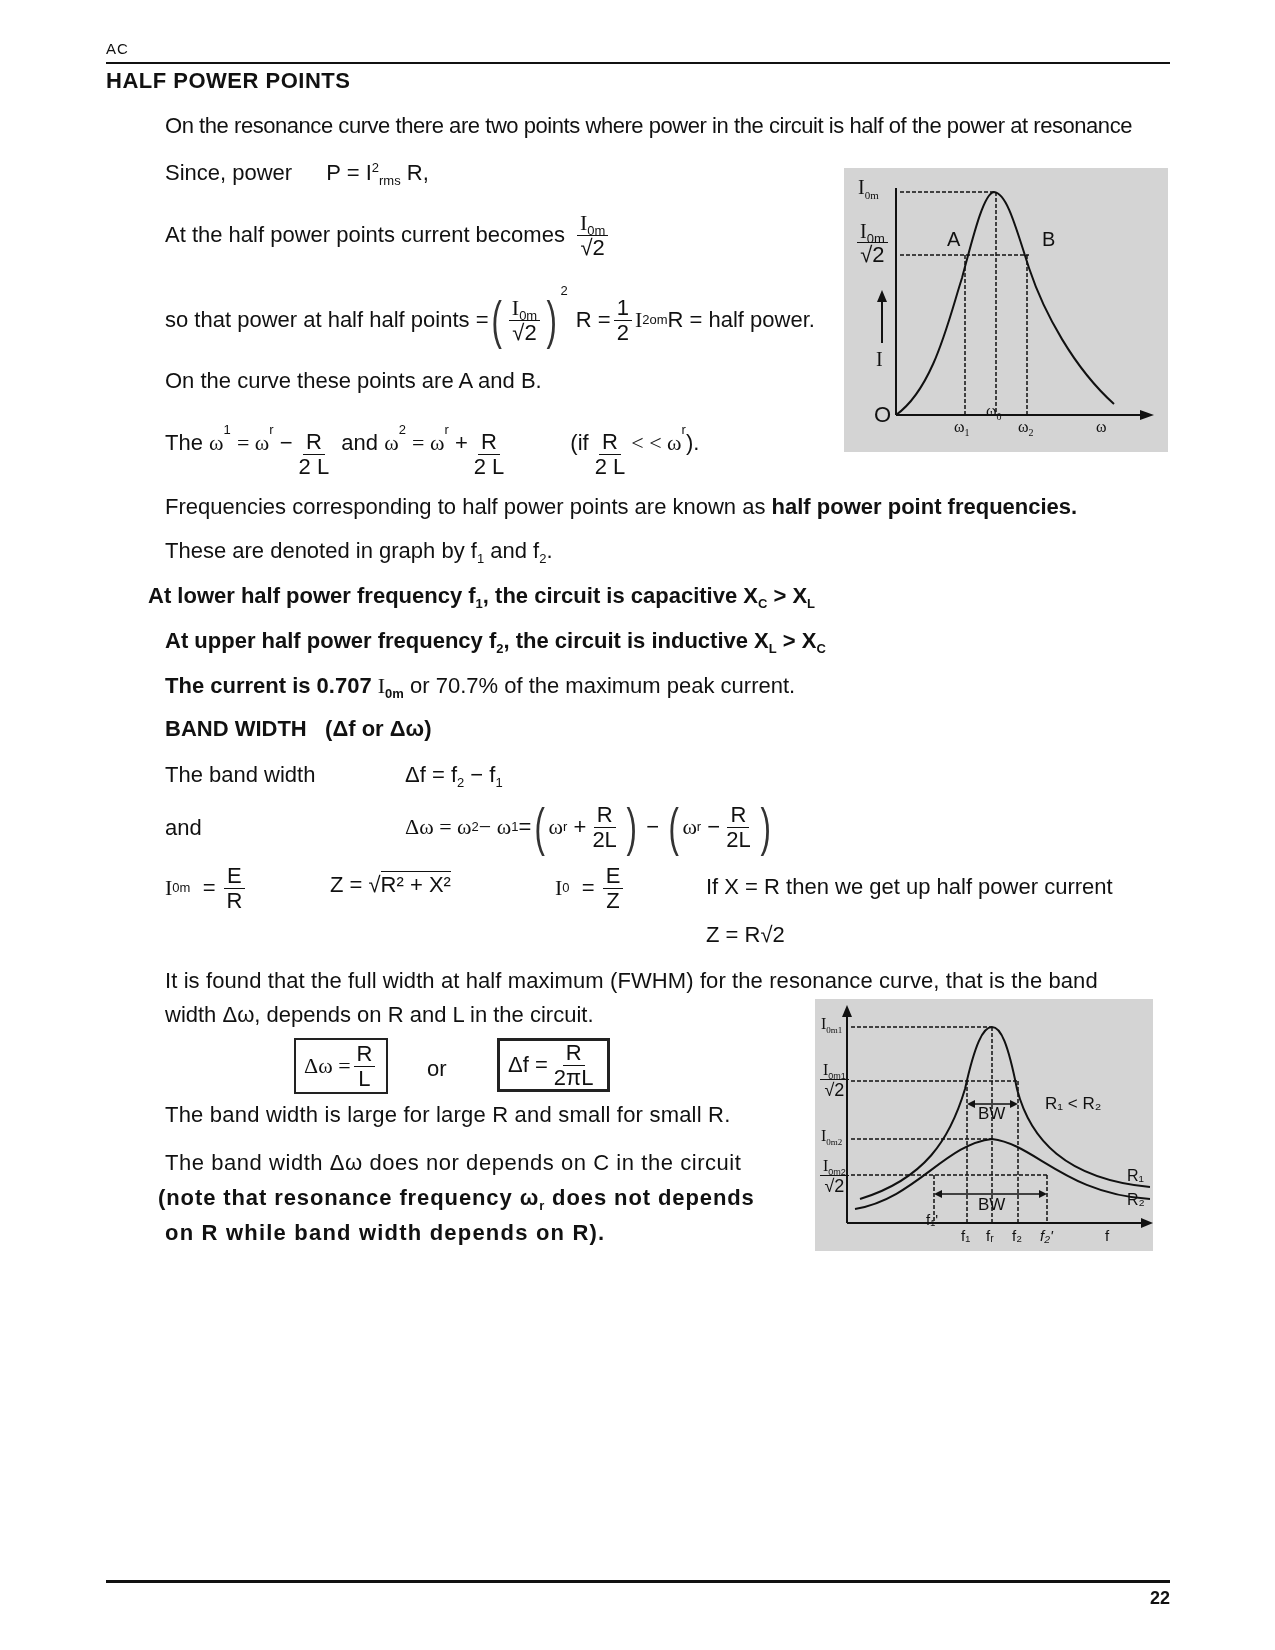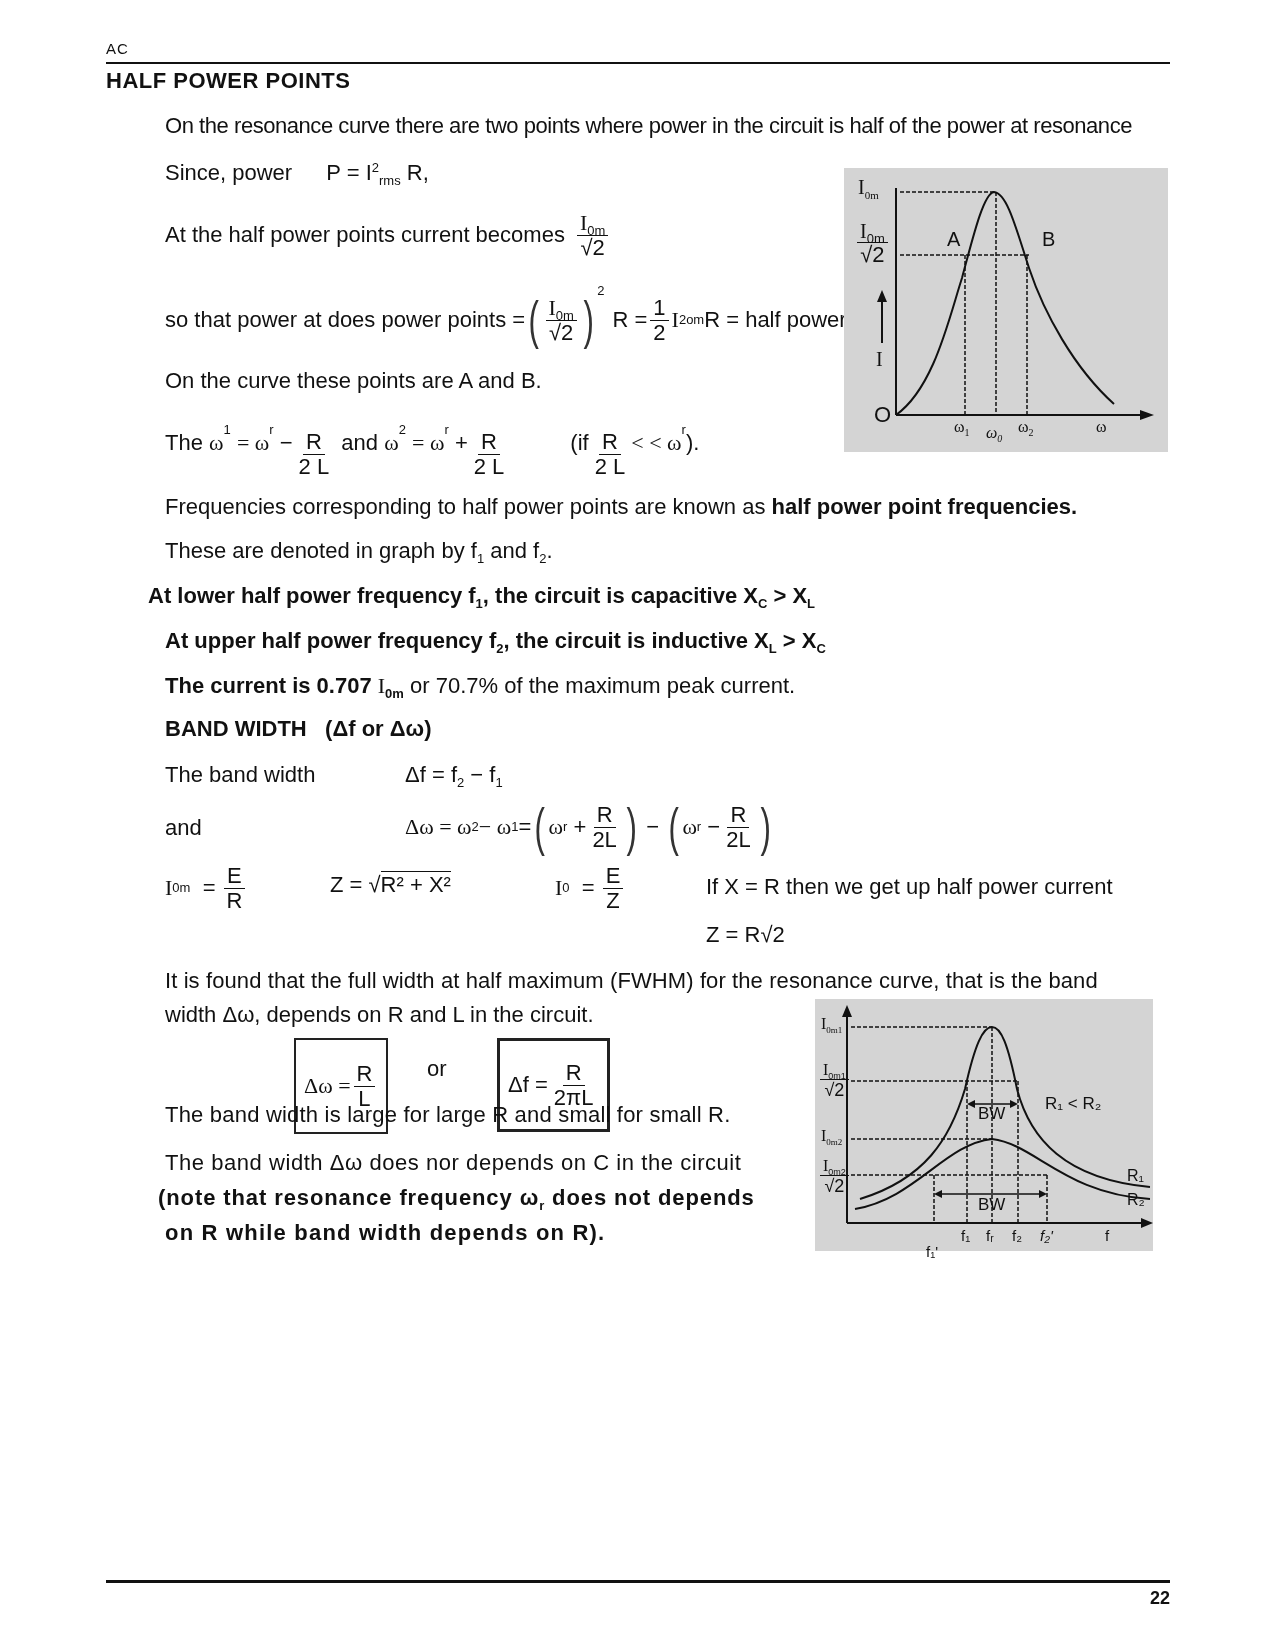--- a/index.html
+++ b/index.html
@@ -10,21 +10,21 @@
   .txt { font-size:22px; line-height:26px; white-space:nowrap; }
   .b { font-weight:bold; }
   sub, sup { font-size:13px; line-height:0; }
   .hdr-ac { left:106px; top:40px; font-size:15px; font-weight:normal; letter-spacing:1px; }
   .hr { left:106px; width:1064px; height:2px; background:#111; }
   .title { left:106px; top:68px; font-size:22px; font-weight:bold; letter-spacing:0.5px; }
   .frac { display:inline-flex; flex-direction:column; align-items:center; vertical-align:middle; margin:0 3px; }
   .frac .num { border-bottom:1.5px solid #111; padding:0 3px; line-height:24px; }
   .frac .den { line-height:24px; padding:0 3px; }
   .paren { font-size:52px; font-weight:100; line-height:52px; vertical-align:middle; color:#333; transform:scaleX(0.6); display:inline-block; }
-  .boxed { border:2px solid #222; padding:20px 8px; display:inline-flex; align-items:center; }
+  .boxed { border:2px solid #222; padding:0 8px; display:inline-flex; align-items:center; }
   .chart-box { background:#d4d4d4; }
   .pnum { right:105px; top:1588px; font-size:18px; font-weight:bold; }
 </style>
 </head>
 <body>
 
 <div class="abs hdr-ac">AC</div>
 <div class="abs hr" style="top:62px;"></div>
 <div class="abs title">HALF POWER POINTS</div>
 
@@ -37,21 +37,21 @@
 
 <div class="abs txt" style="left:165px; top:205px; height:60px; display:flex; align-items:center;">
   <span>At the half power points current becomes</span>
   <span class="frac" style="margin-left:12px;">
     <span class="num"><span class="serif">I</span><sub>0m</sub></span>
     <span class="den">√2</span>
   </span>
 </div>
 
 <div class="abs txt" style="left:165px; top:285px; height:70px; display:flex; align-items:center;">
-  <span>so that power at does power points =</span>
+  <span>so that power at half half points =</span>
   <span class="paren">(</span>
   <span class="frac">
     <span class="num"><span class="serif">I</span><sub>0m</sub></span>
     <span class="den">√2</span>
   </span>
   <span class="paren">)</span>
     <sup style="align-self:flex-start; margin-top:6px;">2</sup>
   <span style="margin-left:8px;">R =</span>
   <span class="frac">
       <span class="num">1</span>
@@ -108,21 +108,21 @@
   <div class="abs serif" style="left:14px; top:8px; font-size:20px;"><span>I</span><sub style="font-size:11px;">0m</sub></div>
   <div class="abs frac" style="left:10px; top:52px; font-size:20px;">
     <span class="num" style="line-height:22px;"><span class="serif">I</span><sub style="font-size:13px;">0m</sub></span>
     <span class="den" style="line-height:24px; font-size:22px;">√2</span>
   </div>
   <div class="abs serif" style="left:32px; top:180px; font-size:20px;">I</div>
   <div class="abs" style="left:30px; top:234px; font-size:22px;">O</div>
   <div class="abs" style="left:103px; top:60px; font-size:20px;">A</div>
   <div class="abs" style="left:198px; top:60px; font-size:20px;">B</div>
   <div class="abs serif" style="left:110px; top:250px; font-size:16px;"><span>ω</span><sub style="font-size:10px;">1</sub></div>
-  <div class="abs serif" style="left:142px; top:256px; font-size:16px;font-style:italic;"><span>ω</span><sub style="font-size:10px;">0</sub></div>
+  <div class="abs serif" style="left:142px; top:234px; font-size:16px;"><span>ω</span><sub style="font-size:10px;">0</sub></div>
   <div class="abs serif" style="left:174px; top:250px; font-size:16px;"><span>ω</span><sub style="font-size:10px;">2</sub></div>
   <div class="abs serif" style="left:252px; top:250px; font-size:16px;">ω</div>
 </div>
 
 <div class="abs txt" style="left:165px; top:494px;text-align:right;">
   <span>Frequencies corresponding to half power points are known as </span><span class="b">half power point frequencies.</span>
 </div>
 
 <div class="abs txt" style="left:165px; top:538px;">
   <span>These are denoted in graph by f</span><sub>1</sub><span> and f</span><sub>2</sub><span>.</span>
@@ -245,21 +245,21 @@
   <div class="abs serif" style="left:6px; top:128px; font-size:16px;"><span>I</span><sub style="font-size:9px;">0m2</sub></div>
   <div class="abs frac" style="left:2px; top:158px; font-size:16px;">
     <span class="num" style="line-height:18px;"><span class="serif">I</span><sub style="font-size:9px;">0m2</sub></span>
     <span class="den" style="line-height:20px; font-size:18px;">√2</span>
   </div>
   <div class="abs" style="left:163px; top:105px; font-size:17px;">BW</div>
   <div class="abs" style="left:163px; top:196px; font-size:17px;">BW</div>
   <div class="abs" style="left:230px; top:95px; font-size:17px;">R₁ &lt; R₂</div>
   <div class="abs" style="left:312px; top:168px; font-size:16px;">R₁</div>
   <div class="abs" style="left:312px; top:192px; font-size:16px;">R₂</div>
-  <div class="abs" style="left:111px; top:244px; font-size:15px;">f₁'</div>
+  <div class="abs" style="left:111px; top:212px; font-size:15px;">f₁'</div>
   <div class="abs" style="left:146px; top:228px; font-size:15px;">f₁</div>
   <div class="abs" style="left:171px; top:228px; font-size:15px;">fᵣ</div>
   <div class="abs" style="left:197px; top:228px; font-size:15px;">f₂</div>
   <div class="abs" style="left:225px; top:228px; font-size:15px;font-style:italic;">f₂'</div>
   <div class="abs" style="left:290px; top:228px; font-size:15px;">f</div>
 </div>
 
 <div class="abs hr" style="top:1580px; height:3px;"></div>
 <div class="abs pnum">22</div>
 

